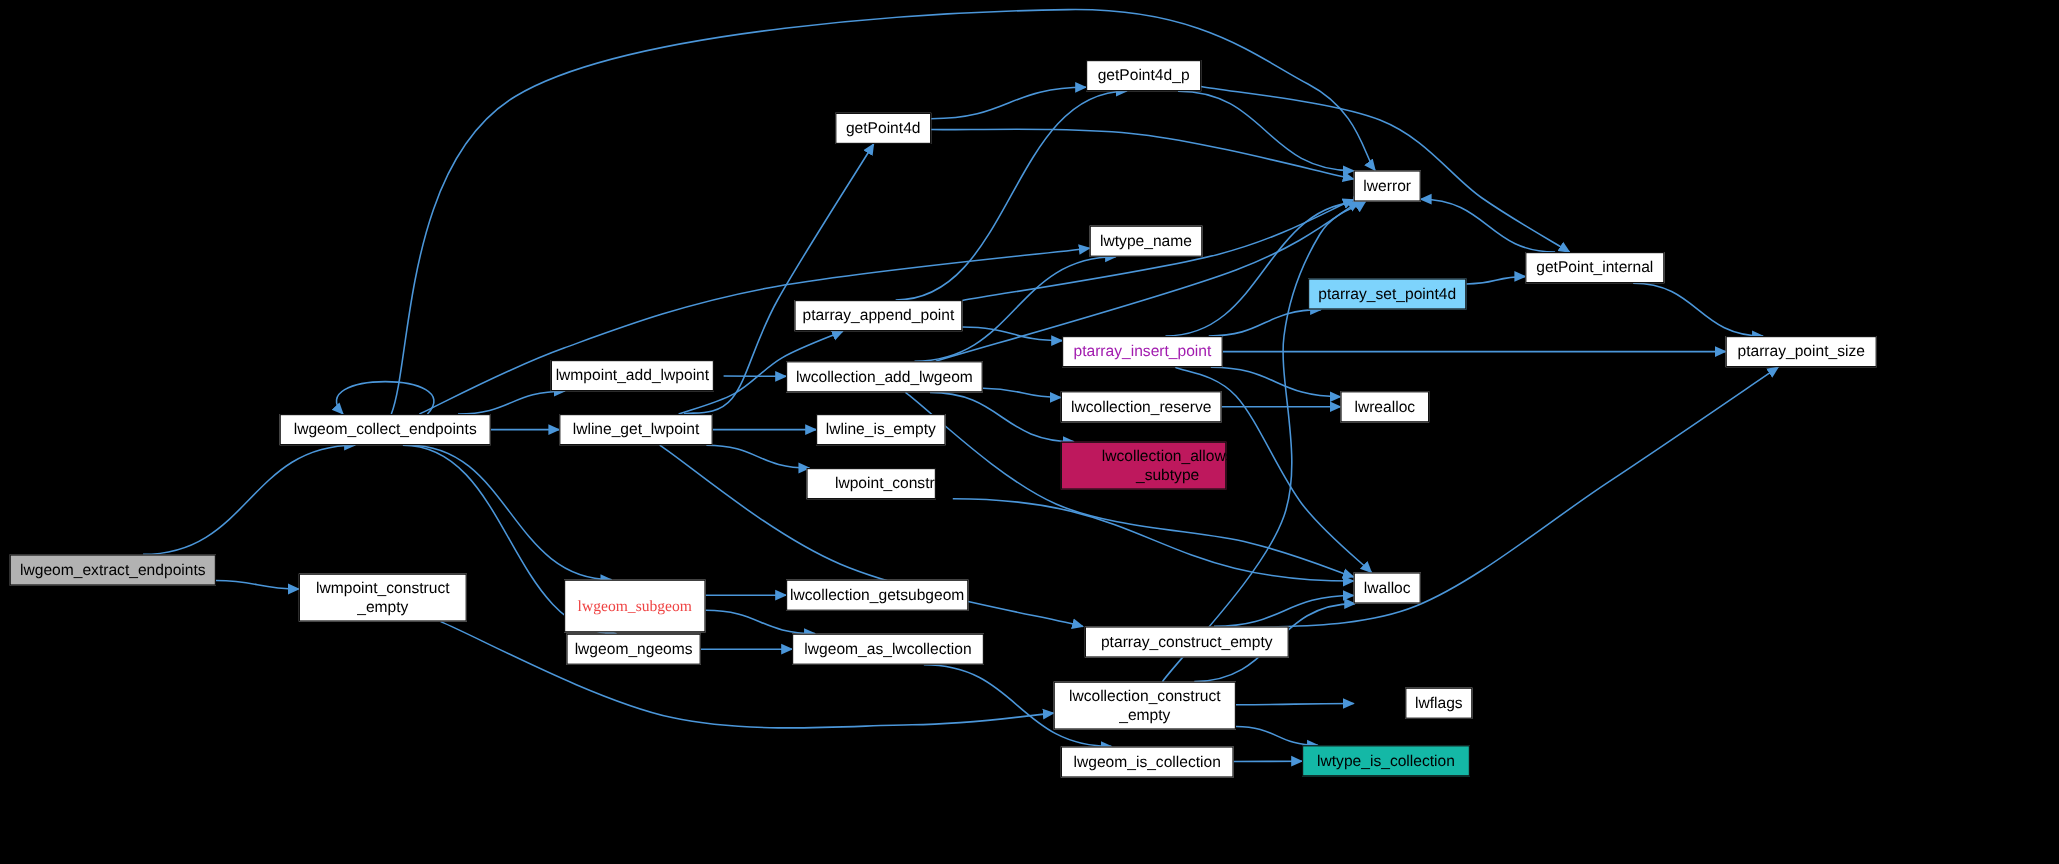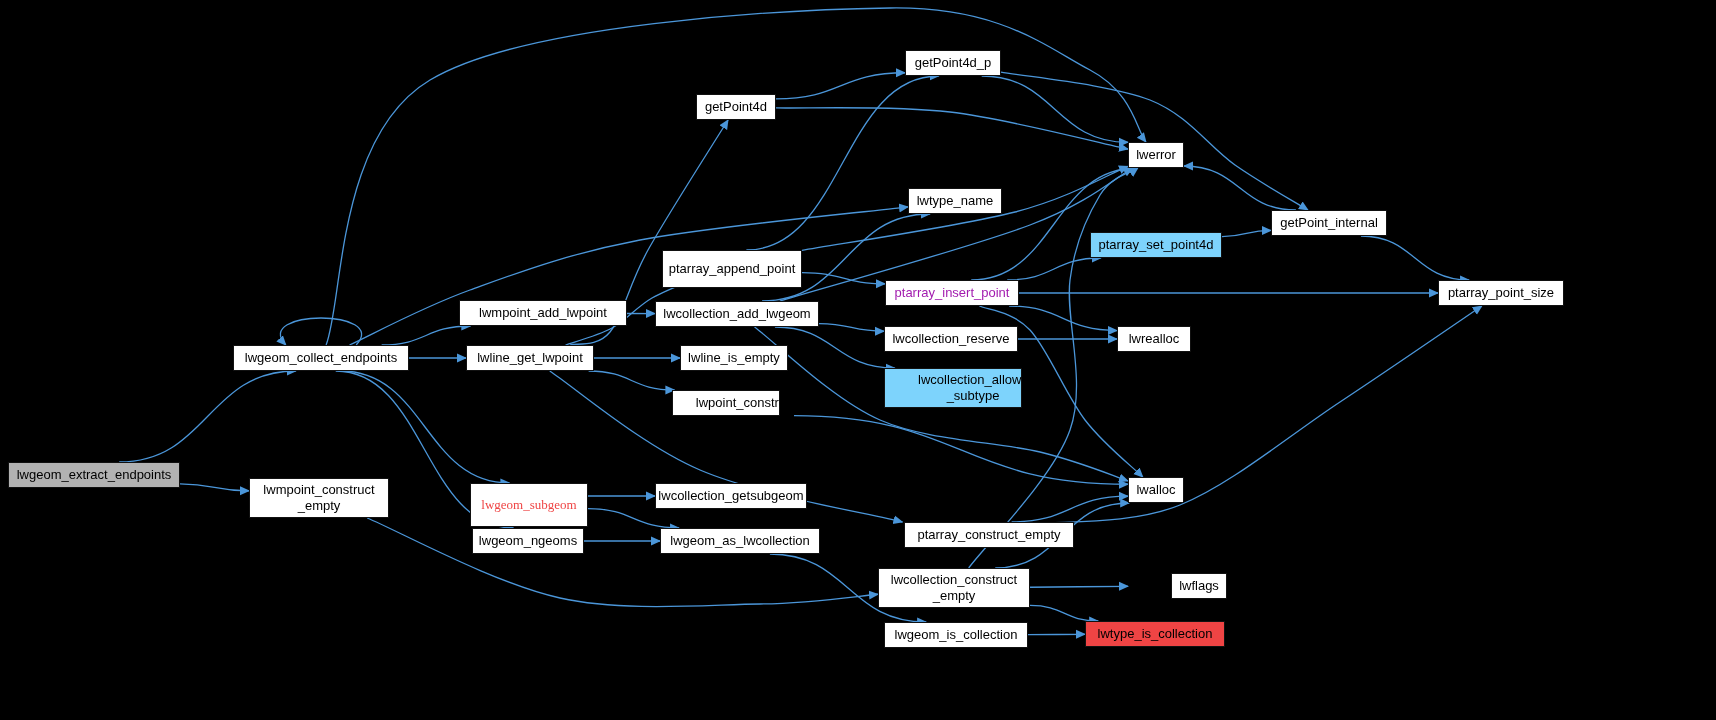--- a/index.html
+++ b/index.html
@@ -82,43 +82,43 @@
       <path d="M 968.6835443037975,568 C 985.5696202531645,545 1053.113924050633,478 1070,430 C 1086.886075949367,382 1065,319.1666666666667 1070,280 C 1075,240.83333333333334 1088.7,213.66666666666666 1100,195 C 1111.3,176.33333333333334 1131.5,172.5 1137.8,168" fill="none" stroke="#4b96d9" stroke-width="1.3" marker-end="url(#arrow)"></path>
       <path d="M 1011.6444444444444,522 C 1069.822222222222,522 1069.822222222222,496.2068965517241 1128,496.2068965517241" fill="none" stroke="#4b96d9" stroke-width="1.3" marker-end="url(#arrow)"></path>
       <path d="M 1038,523.7665198237886 C 1061.6666666666667,520.6387665198238 1129.6666666666667,525.2944199706315 1180,505 C 1230.3333333333333,484.70558002936855 1289.7003058103976,435.1666666666667 1340,402 C 1390.2996941896024,368.8333333333333 1458.1651376146788,322 1481.7981651376147,306" fill="none" stroke="#4b96d9" stroke-width="1.3" marker-end="url(#arrow)"></path>
       <path d="M 794,415.54609929078015 C 961,415.54609929078015 961,484.2411347517731 1128,484.2411347517731" fill="none" stroke="#4b96d9" stroke-width="1.3" marker-end="url(#arrow)"></path>
     </svg>
   <div>
       <div class="node highlight" style="left: 8px; top: 462px; width: 172px; height: 26px; background: rgb(178, 178, 178); color: rgb(0, 0, 0); border-color: rgb(17, 17, 17);">lwgeom_extract_endpoints</div>
       <div class="node" style="left: 249px; top: 478px; width: 140px; height: 40px; background: rgb(255, 255, 255); color: rgb(0, 0, 0); border-color: rgb(17, 17, 17);">lwmpoint_construct
 _empty</div>
       <div class="node" style="left: 233px; top: 345px; width: 176px; height: 26px; background: rgb(255, 255, 255); color: rgb(0, 0, 0); border-color: rgb(17, 17, 17);">lwgeom_collect_endpoints</div>
-      <div class="node" style="left: 459px; top: 300px; width: 168px; height: 26px; background: rgb(255, 255, 255); color: rgb(0, 0, 0); border-color: rgb(17, 17, 17);">lwmpoint_add_lwpoint</div>
+      <div class="node" style="left: 459px; top: 300px; width: 136px; height: 26px; background: rgb(255, 255, 255); color: rgb(0, 0, 0); border-color: rgb(17, 17, 17);">lwmpoint_add_lwpoint</div>
       <div class="node" style="left: 466px; top: 345px; width: 128px; height: 26px; background: rgb(255, 255, 255); color: rgb(0, 0, 0); border-color: rgb(17, 17, 17);">lwline_get_lwpoint</div>
       <div class="node" style="left: 470px; top: 483px; width: 118px; height: 44px; background: rgb(255, 255, 255); color: #ef4444; border-color: rgb(17, 17, 17); font-family: Liberation Serif, serif;">lwgeom_subgeom</div>
       <div class="node" style="left: 472px; top: 528px; width: 112px; height: 26px; background: rgb(255, 255, 255); color: rgb(0, 0, 0); border-color: rgb(17, 17, 17);">lwgeom_ngeoms</div>
       <div class="node" style="left: 696px; top: 94px; width: 80px; height: 26px; background: rgb(255, 255, 255); color: rgb(0, 0, 0); border-color: rgb(17, 17, 17);">getPoint4d</div>
       <div class="node" style="left: 905px; top: 50px; width: 96px; height: 26px; background: rgb(255, 255, 255); color: rgb(0, 0, 0); border-color: rgb(17, 17, 17);">getPoint4d_p</div>
-      <div class="node" style="left: 662px; top: 250px; width: 140px; height: 38px; background: rgb(255, 255, 255); color: rgb(0, 0, 0); border-color: rgb(17, 17, 17);">ptarray_append_point</div>
+      <div class="node" style="left: 662px; top: 250px; width: 140px; height: 26px; background: rgb(255, 255, 255); color: rgb(0, 0, 0); border-color: rgb(17, 17, 17);">ptarray_append_point</div>
       <div class="node" style="left: 655px; top: 301px; width: 164px; height: 26px; background: rgb(255, 255, 255); color: rgb(0, 0, 0); border-color: rgb(17, 17, 17);">lwcollection_add_lwgeom</div>
       <div class="node" style="left: 680px; top: 345px; width: 108px; height: 26px; background: rgb(255, 255, 255); color: rgb(0, 0, 0); border-color: rgb(17, 17, 17);">lwline_is_empty</div>
       <div class="node" style="left: 672px; top: 390px; width: 108px; height: 26px; background: rgb(255, 255, 255); color: rgb(0, 0, 0); border-color: rgb(17, 17, 17); padding-left: 40px;">lwpoint_construct</div>
       <div class="node" style="left: 655px; top: 483px; width: 152px; height: 26px; background: rgb(255, 255, 255); color: rgb(0, 0, 0); border-color: rgb(17, 17, 17);">lwcollection_getsubgeom</div>
       <div class="node" style="left: 660px; top: 528px; width: 160px; height: 26px; background: rgb(255, 255, 255); color: rgb(0, 0, 0); border-color: rgb(17, 17, 17);">lwgeom_as_lwcollection</div>
       <div class="node" style="left: 908px; top: 188px; width: 94px; height: 26px; background: rgb(255, 255, 255); color: rgb(0, 0, 0); border-color: rgb(17, 17, 17);">lwtype_name</div>
       <div class="node" style="left: 885px; top: 280px; width: 134px; height: 26px; background: rgb(255, 255, 255); color: #a21caf; border-color: rgb(17, 17, 17);">ptarray_insert_point</div>
       <div class="node" style="left: 884px; top: 326px; width: 134px; height: 26px; background: rgb(255, 255, 255); color: rgb(0, 0, 0); border-color: rgb(17, 17, 17);">lwcollection_reserve</div>
-      <div class="node" style="left: 884px; top: 368px; width: 138px; height: 40px; background: #7dd3fc; color: rgb(0, 0, 0); border-color: rgb(17, 17, 17); padding-left: 40px;">lwcollection_allows
+      <div class="node" style="left: 884px; top: 368px; width: 138px; height: 40px; background: #be185d; color: rgb(0, 0, 0); border-color: rgb(17, 17, 17); padding-left: 40px;">lwcollection_allows
 _subtype</div>
       <div class="node" style="left: 868px; top: 522px; width: 170px; height: 26px; background: rgb(255, 255, 255); color: rgb(0, 0, 0); border-color: rgb(17, 17, 17); margin-left: 36px;">ptarray_construct_empty</div>
       <div class="node" style="left: 878px; top: 568px; width: 152px; height: 40px; background: rgb(255, 255, 255); color: rgb(0, 0, 0); border-color: rgb(17, 17, 17);">lwcollection_construct
 _empty</div>
       <div class="node" style="left: 884px; top: 622px; width: 144px; height: 26px; background: rgb(255, 255, 255); color: rgb(0, 0, 0); border-color: rgb(17, 17, 17);">lwgeom_is_collection</div>
       <div class="node" style="left: 1128px; top: 142px; width: 56px; height: 26px; background: rgb(255, 255, 255); color: rgb(0, 0, 0); border-color: rgb(17, 17, 17);">lwerror</div>
       <div class="node" style="left: 1090px; top: 232px; width: 132px; height: 26px; background: #7dd3fc; color: rgb(0, 0, 0); border-color: rgb(17, 17, 17);">ptarray_set_point4d</div>
       <div class="node" style="left: 1117px; top: 326px; width: 74px; height: 26px; background: rgb(255, 255, 255); color: rgb(0, 0, 0); border-color: rgb(17, 17, 17);">lwrealloc</div>
       <div class="node" style="left: 1128px; top: 477px; width: 56px; height: 26px; background: rgb(255, 255, 255); color: rgb(0, 0, 0); border-color: rgb(17, 17, 17);">lwalloc</div>
       <div class="node" style="left: 1128px; top: 573px; width: 56px; height: 26px; background: rgb(255, 255, 255); color: rgb(0, 0, 0); border-color: rgb(17, 17, 17); margin-left: 43px;">lwflags</div>
-      <div class="node" style="left: 1085px; top: 621px; width: 140px; height: 26px; background: #ef4444; color: rgb(0, 0, 0); border-color: rgb(17, 17, 17);">lwtype_is_collection</div>
+      <div class="node" style="left: 1085px; top: 621px; width: 140px; height: 26px; background: #14b8a6; color: rgb(0, 0, 0); border-color: rgb(17, 17, 17);">lwtype_is_collection</div>
       <div class="node" style="left: 1271px; top: 210px; width: 116px; height: 26px; background: rgb(255, 255, 255); color: rgb(0, 0, 0); border-color: rgb(17, 17, 17);">getPoint_internal</div>
       <div class="node" style="left: 1438px; top: 280px; width: 126px; height: 26px; background: rgb(255, 255, 255); color: rgb(0, 0, 0); border-color: rgb(17, 17, 17);">ptarray_point_size</div>
     </div>
 </div>
 
 </body></html>

